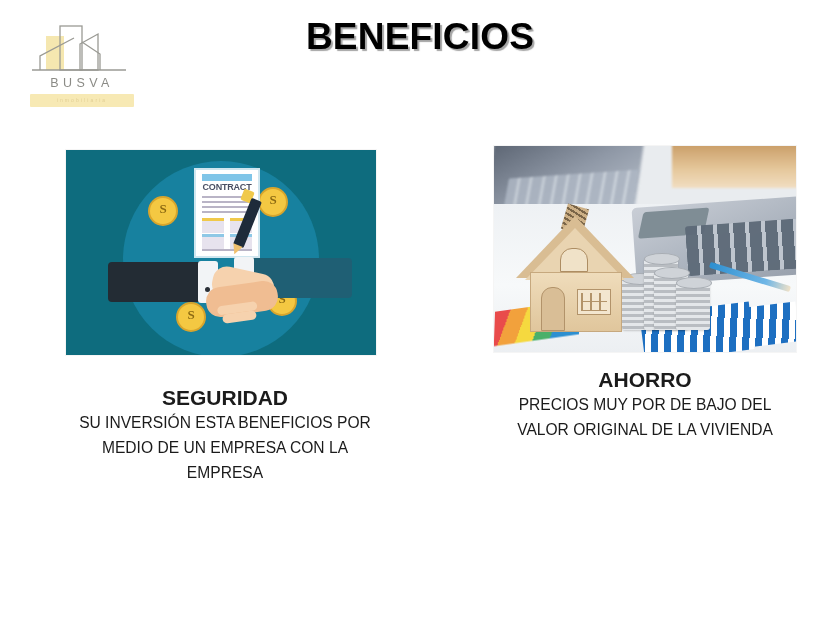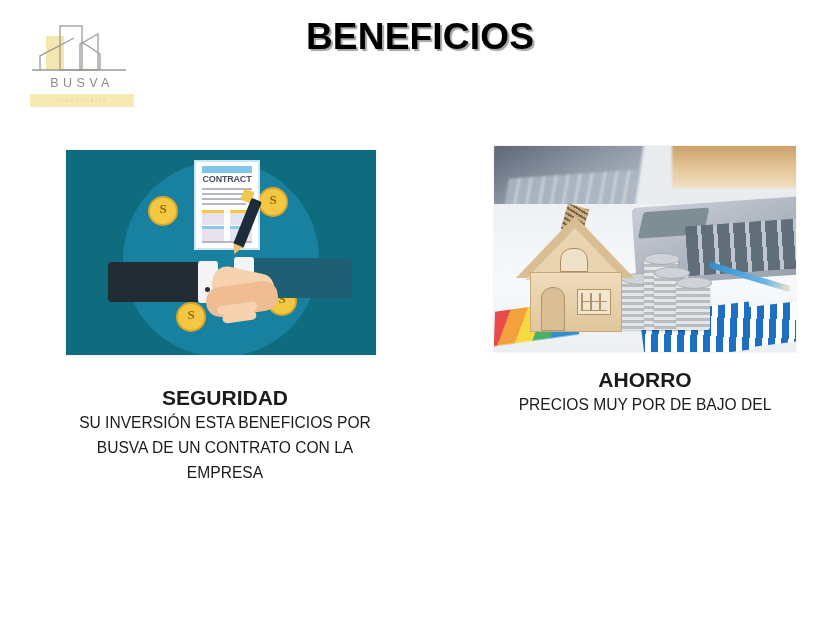--- a/index.html
+++ b/index.html
@@ -122,21 +122,21 @@
   .illus-circle {
     position: absolute;
     left: 50%; top: 53%;
     width: 196px; height: 196px;
     margin-left: -98px; margin-top: -98px;
     border-radius: 50%;
     background: #17819f;
   }
   .doc {
     position: absolute;
-    left: 128px; top: 10px;
+    left: 128px; top: 18px;
     width: 62px; height: 86px;
     background: #ffffff;
     border: 2px solid #cfe6ef;
   }
   .doc-band {
     position: absolute; left: 6px; top: 4px;
     width: 50px; height: 7px; background: #7fc5e8;
   }
   .doc-title {
     position: absolute; left: 0; top: 12px; width: 62px;
@@ -381,21 +381,21 @@
       <div class="hand hand-a"></div>
       <div class="hand hand-b">
         <div class="finger" style="left:10px; top:19px; width:40px;"></div>
         <div class="finger" style="left:14px; top:28px; width:34px;"></div>
       </div>
     </div>
 
     <div class="caption" id="caption-left">
       <div class="caption-heading">SEGURIDAD</div>
       <div>SU INVERSIÓN ESTA BENEFICIOS POR</div>
-      <div>BUSVA DE UN CONTRATO CON LA</div>
+      <div>MEDIO DE UN EMPRESA CON LA</div>
       <div>EMPRESA</div>
     </div>
   </div>
 
   <div class="panel" id="panel-right">
 
     <div class="media" id="media-right">
       <div class="photo-bg"></div>
       <div class="ph-laptop ph-blur"></div>
       <div class="ph-keys"></div>
@@ -428,16 +428,17 @@
           <div class="ph-win">
             <div class="ph-win-g"></div>
           </div>
         </div>
       </div>
     </div>
 
     <div class="caption" id="caption-right">
       <div class="caption-heading">AHORRO</div>
       <div>PRECIOS MUY POR DE BAJO DEL</div>
+      <div>VALOR ORIGINAL DE LA VIVIENDA</div>
     </div>
   </div>
 
 </div>
 
 </body></html>

